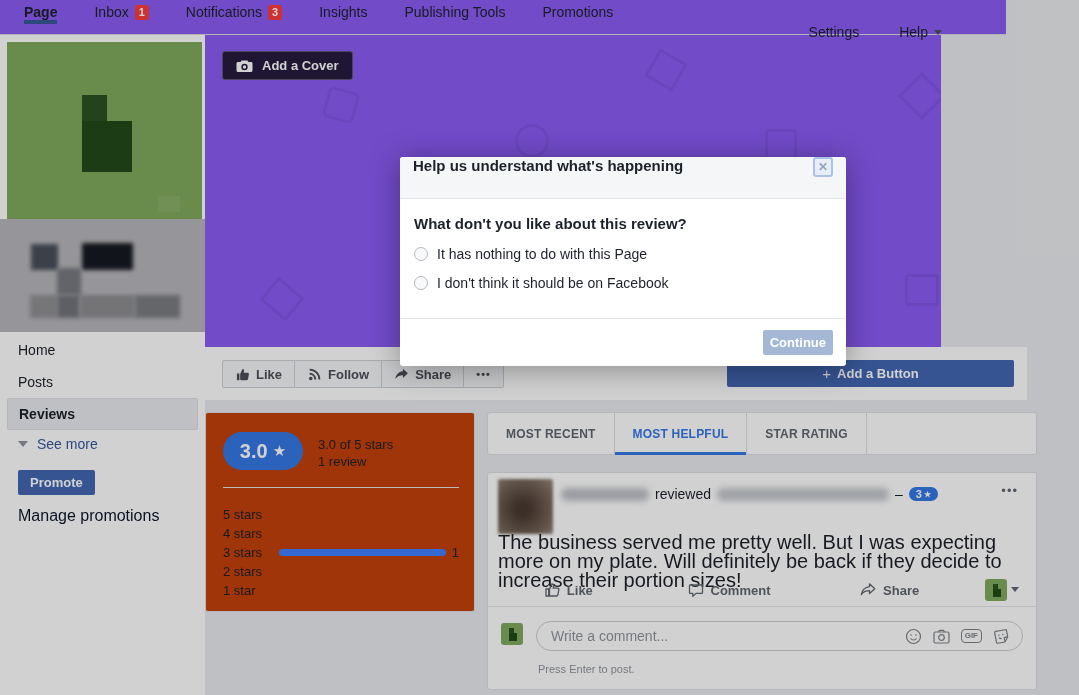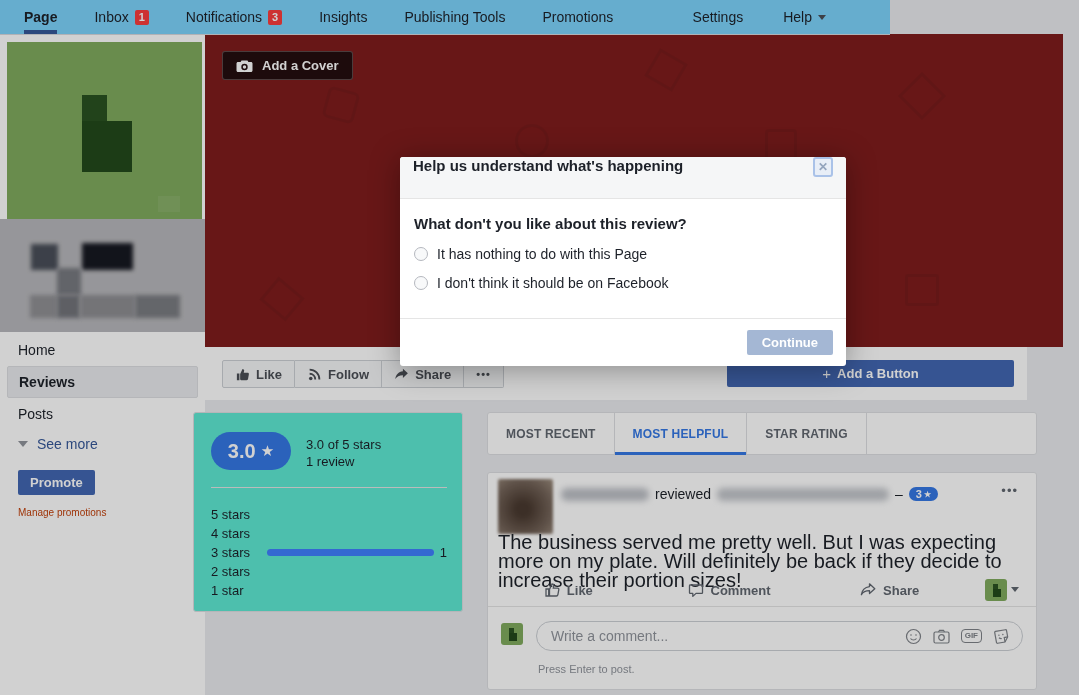--- a/index.html
+++ b/index.html
@@ -1,19 +1,19 @@
 <!DOCTYPE html>
 <html><head>
 <meta charset="utf-8">
 <style>
   html,body{margin:0;padding:0;background:#e9ebee;font-family:"Liberation Sans",sans-serif;}
   #screen{position:relative;width:1079px;height:695px;overflow:hidden;background:#e9ebee;}
 
   
-  .topnav{position:absolute;left:0;top:0;width:890px;height:34px;background:#7dd3fc;border-bottom:1px solid #d8dadf;display:flex;align-items:stretch;z-index:1;}
+  .topnav{position:absolute;left:0;top:0;width:1006px;height:34px;background:#8b5cf6;border-bottom:1px solid #d8dadf;display:flex;align-items:stretch;z-index:1;flex-direction:column;}
   .nav-left{display:flex;align-items:stretch;margin-left:24px;gap:37px;}
   .nav-item{display:flex;align-items:center;font-size:14px;color:#1d2129;cursor:pointer;border-bottom:4px solid transparent;padding-top:4px;}
   .nav-item.active{font-weight:bold;border-bottom:4px solid #365899;}
   .nav-badge{margin-left:6px;background:#fa3e3e;color:#fff;font-size:11px;font-weight:bold;border-radius:2px;padding:1px 4px;line-height:13px;}
   .nav-right{margin-left:auto;display:flex;align-items:center;gap:40px;padding-right:64px;}
   .nav-right .nav-item{border-bottom:none;padding-top:0;}
   .caret-down{width:0;height:0;border-left:4px solid transparent;border-right:4px solid transparent;border-top:5px solid #4b4f56;display:inline-block;margin-left:6px;}
 
   
   .sidebar{position:absolute;left:0;top:34px;width:205px;height:661px;background:#fff;}
@@ -29,39 +29,39 @@
   .bb4{left:30px;top:76px;width:27px;height:23px;background:#909094;}
   .bb5{left:57px;top:76px;width:23px;height:23px;background:#73757b;}
   .bb6{left:80px;top:76px;width:55px;height:23px;background:#8e8e92;}
   .bb7{left:135px;top:76px;width:45px;height:23px;background:#7b7d82;}
   .side-nav{position:absolute;left:0;top:300px;width:205px;}
   .side-item{height:32px;display:flex;align-items:center;padding-left:18px;font-size:14px;color:#1d2129;cursor:pointer;}
   .side-item.active{font-weight:bold;background:#e9ebee;border:1px solid #dddfe2;border-radius:2px;margin:0 7px;padding-left:11px;height:30px;}
   .see-more{height:28px;display:flex;align-items:center;padding-left:18px;font-size:14px;color:#365899;cursor:pointer;}
   .see-more .caret{width:0;height:0;border-left:5px solid transparent;border-right:5px solid transparent;border-top:6px solid #90949c;margin-right:9px;}
   .promote-btn{margin:12px 0 0 18px;display:inline-block;background:#4267b2;color:#fff;font-size:13px;font-weight:bold;border-radius:2px;padding:5px 12px;cursor:pointer;}
-  .manage-promos{margin:12px 0 0 18px;font-size:10px;color:#c2410c;cursor:pointer;}
-
-  
-  .cover{position:absolute;left:205px;top:34px;width:858px;height:313px;background:#7f1d1d;overflow:hidden;}
+  .manage-promos{margin:12px 0 0 18px;font-size:16px;color:#0f172a;cursor:pointer;}
+
+  
+  .cover{position:absolute;left:205px;top:34px;width:736px;height:313px;background:#8b5cf6;overflow:hidden;}
   .pat{position:absolute;border:3px solid rgba(0,0,0,0.06);}
   .add-cover-btn{position:absolute;left:17px;top:17px;display:flex;align-items:center;gap:9px;background:rgba(10,10,12,0.78);border:1px solid rgba(255,255,255,0.25);border-radius:3px;padding:6px 13px;color:#fff;font-size:13px;font-weight:bold;cursor:pointer;}
 
   
   .action-strip{position:absolute;left:205px;top:347px;width:822px;height:53px;background:#fff;}
   .btn-group{position:absolute;left:17px;top:13px;display:flex;}
   .gbtn{display:flex;align-items:center;gap:6px;background:#f5f6f7;border:1px solid #ccd0d5;border-left-width:0;padding:0 12px;height:26px;font-size:13px;font-weight:bold;color:#4b4f56;cursor:pointer;}
   .gbtn:first-child{border-left-width:1px;border-radius:2px 0 0 2px;}
   .gbtn:last-child{border-radius:0 2px 2px 0;}
   .gbtn svg{fill:#4b4f56;stroke:#4b4f56;}
   .add-button{position:absolute;left:522px;top:13px;width:287px;height:27px;background:#4267b2;color:#fff;border-radius:2px;display:flex;align-items:center;justify-content:center;font-size:13px;font-weight:bold;gap:6px;cursor:pointer;}
   .plus-glyph{font-size:15px;font-weight:normal;}
 
   
-  .rating-card{position:absolute;left:193px;top:412px;width:270px;height:200px;background:#5eead4;border:1px solid #dddfe2;border-radius:3px;box-sizing:border-box;}
+  .rating-card{position:absolute;left:205px;top:412px;width:270px;height:200px;background:#c2410c;border:1px solid #dddfe2;border-radius:3px;box-sizing:border-box;}
   .score-pill{position:absolute;left:17px;top:19px;width:80px;height:38px;border-radius:19px;background:#3578e5;color:#fff;display:flex;align-items:center;justify-content:center;gap:5px;}
   .score-num{font-size:20px;font-weight:bold;}
   .score-star{font-size:15px;}
   .score-summary{position:absolute;left:112px;top:23px;font-size:13px;color:#1d2129;line-height:17px;}
   .rating-divider{position:absolute;left:17px;top:74px;width:236px;border-top:1px solid #e5e5e5;}
   .dist-rows{position:absolute;left:17px;top:92px;width:236px;}
   .dist-row{height:19px;display:flex;align-items:center;font-size:13px;color:#1d2129;position:relative;}
   .dist-label{width:52px;}
   .dist-bar{height:7px;border-radius:4px;background:#4080ff;margin-left:4px;}
   .dist-count{margin-left:auto;font-size:13px;color:#1d2129;}
@@ -103,21 +103,21 @@
   .overlay{position:absolute;left:0;top:0;width:1079px;height:695px;background:rgba(0,0,0,0.18);z-index:50;}
   .modal{position:absolute;left:400px;top:157px;width:446px;background:#fff;border-radius:3px;box-shadow:0 3px 30px rgba(0,0,0,0.35);z-index:60;}
   .modal-header{height:42px;background:#f5f6f7;border-bottom:1px solid #e5e5e5;border-radius:3px 3px 0 0;display:flex;align-items:flex-start;padding:0 13px;box-sizing:border-box;}
   .modal-title{font-size:15px;font-weight:bold;color:#1d2129;}
   .modal-close{margin-left:auto;width:16px;height:16px;border:2px solid #aac2e8;background:#e8eef7;border-radius:3px;color:#93a4bd;font-size:12px;font-weight:bold;display:flex;align-items:center;justify-content:center;line-height:1;cursor:pointer;}
   .modal-body{padding:16px 14px 14px 14px;}
   .modal-question{font-size:15px;font-weight:bold;color:#1d2129;margin-bottom:14px;}
   .radio-row{display:flex;align-items:center;gap:9px;margin-bottom:13px;font-size:14px;color:#1d2129;cursor:pointer;}
   .radio-circle{width:14px;height:14px;border-radius:50%;border:1px solid #b5b8bf;background:#f8f9fa;box-sizing:border-box;}
   .modal-footer{border-top:1px solid #e5e5e5;padding:11px 13px;display:flex;justify-content:flex-end;}
-  .continue-btn{background:#a4b7d4;color:#fff;font-size:13px;font-weight:bold;border-radius:2px;padding:5px 15px;cursor:default;margin-left:28px;}
+  .continue-btn{background:#a4b7d4;color:#fff;font-size:13px;font-weight:bold;border-radius:2px;padding:5px 7px;cursor:default;margin-left:28px;}
 </style>
 </head>
 <body>
 
 <div id="screen">
 
   <div class="topnav">
     <div class="nav-left">
       <div class="nav-item active">
           <span>Page</span>
@@ -163,25 +163,25 @@
         <div class="bb3"></div>
       <div class="bb4"></div>
         <div class="bb5"></div>
         <div class="bb6"></div>
         <div class="bb7"></div>
     </div>
     <div class="side-nav">
       <div class="side-item">
           <span>Home</span>
         </div>
+      <div class="side-item">
+          <span>Posts</span>
+        </div>
       <div class="side-item active">
           <span>Reviews</span>
-        </div>
-      <div class="side-item">
-          <span>Posts</span>
         </div>
       <div class="see-more">
           <span class="caret"></span>
           <span>See more</span>
         </div>
       <div><span class="promote-btn">Promote</span></div>
       <div class="manage-promos">Manage promotions</div>
     </div>
   </div>
 

